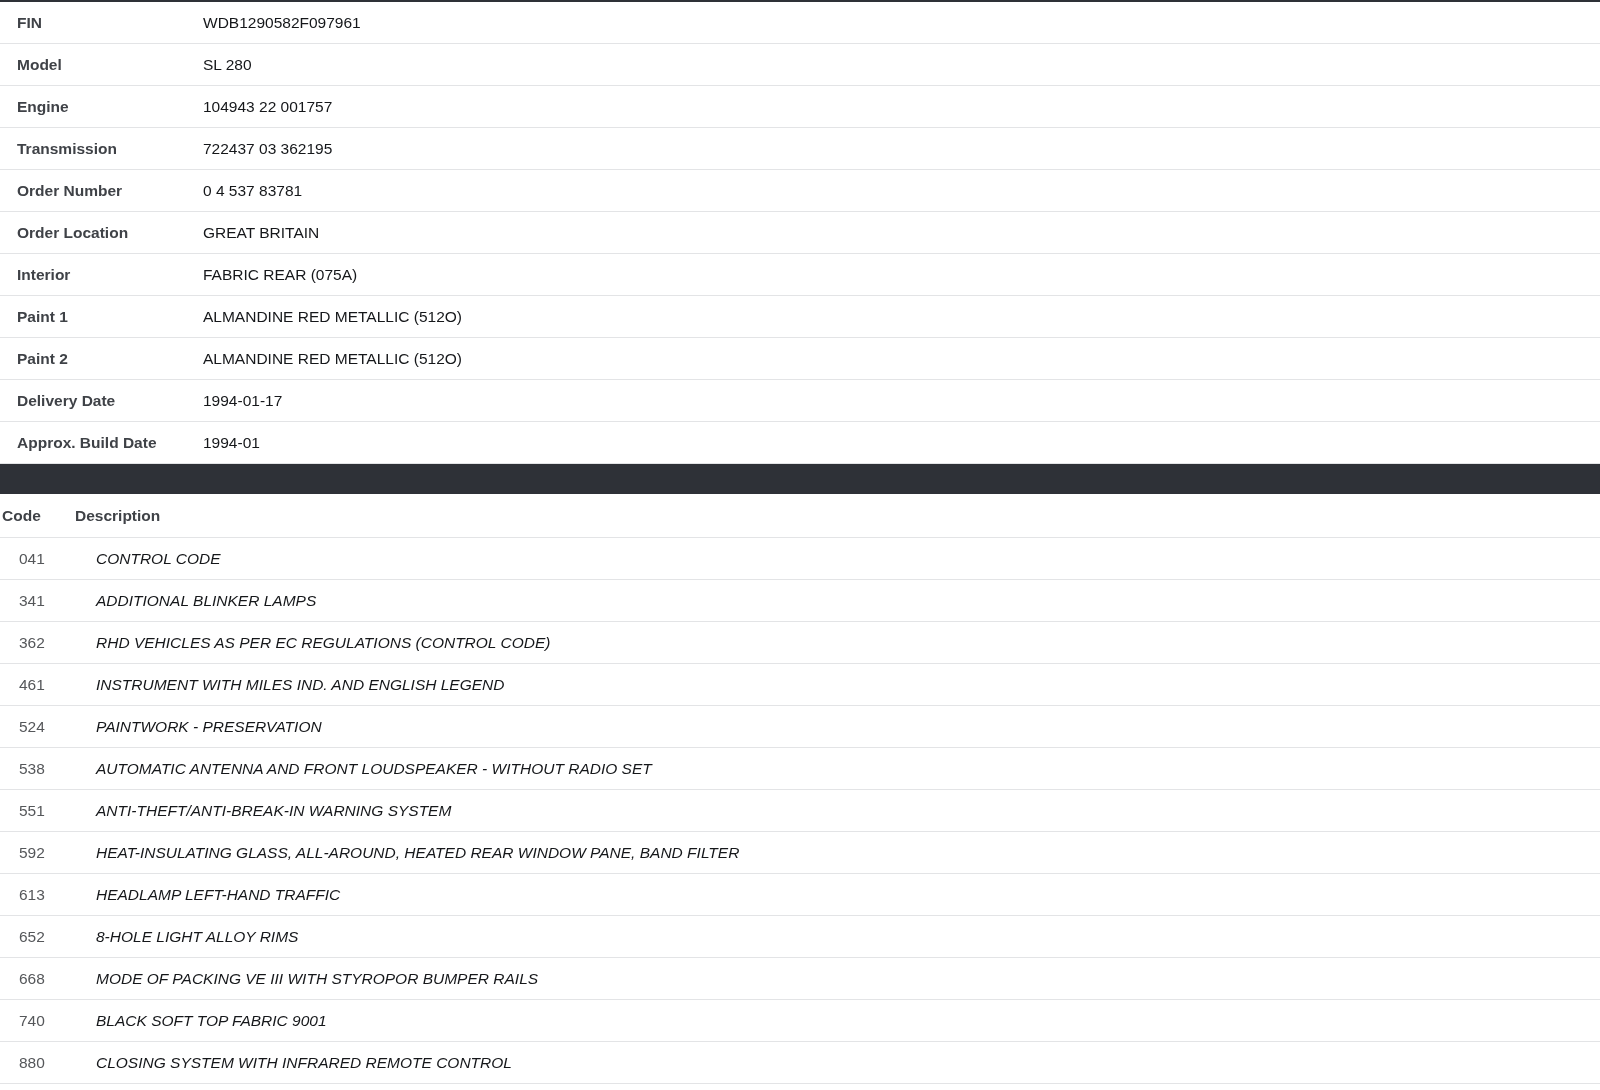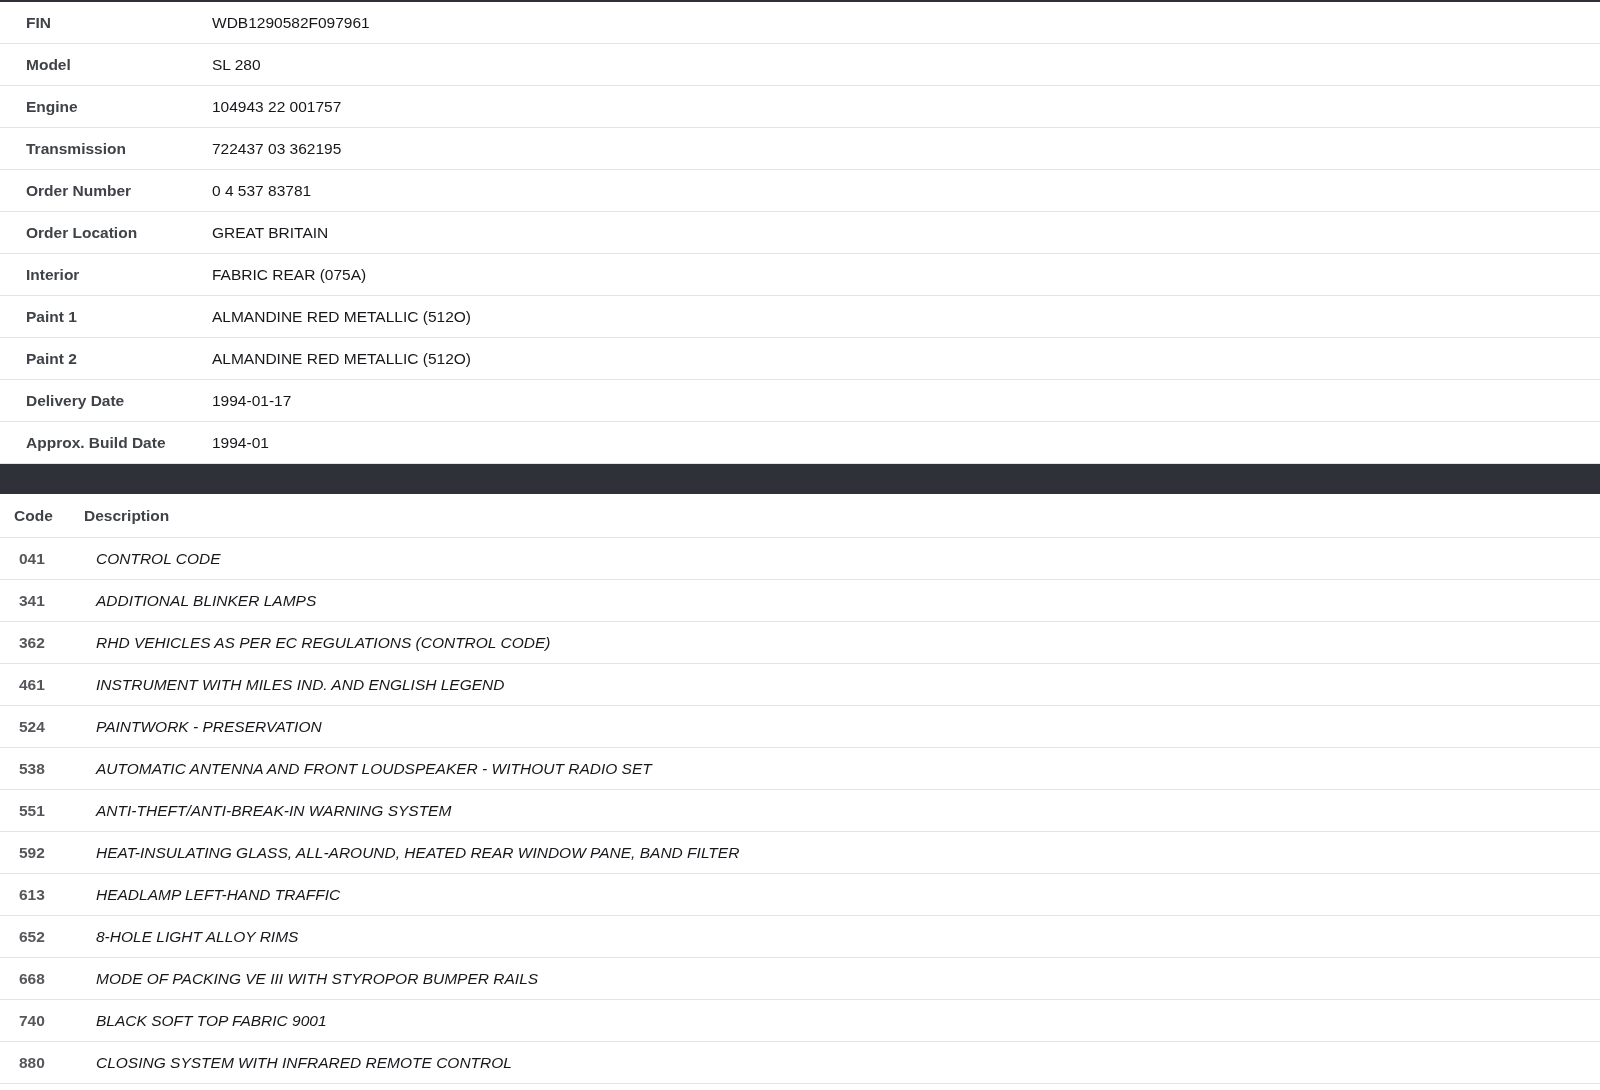--- a/index.html
+++ b/index.html
@@ -13,41 +13,41 @@
   html,body{margin:0;padding:0;}
   body{
     width:1600px;height:1090px;overflow:hidden;background:#ffffff;
     font-family:"Liberation Sans","DejaVu Sans",sans-serif;
     -webkit-font-smoothing:antialiased;
   }
   .top-strip{height:2px;background:var(--divider);}
   
   .spec-row{
     height:42px;border-bottom:1px solid var(--border);
-    display:flex;align-items:center;font-size:15.5px;line-height:1;padding-left:9px;
+    display:flex;align-items:center;font-size:15.5px;line-height:1;
   }
   .spec-label{
     flex:none;width:203px;padding-left:17px;
     font-weight:700;color:var(--label);
   }
   .spec-value{color:var(--value);}
   
   .section-divider{height:30px;background:var(--divider);}
   
   .codes-header{
     height:44px;border-bottom:1px solid var(--border);
     display:flex;align-items:center;
     font-size:15.5px;font-weight:700;color:var(--label);line-height:1;
   }
-  .codes-header .code-col{flex:none;width:84px;padding-left:14px;}
+  .codes-header .code-col{flex:none;width:75px;padding-left:2px;}
   .codes-row{
     height:42px;border-bottom:1px solid var(--border);
     display:flex;align-items:center;font-size:15.5px;line-height:1;
   }
-  .codes-row .code-col{flex:none;width:96px;padding-left:19px;color:var(--code);font-weight:bold;}
+  .codes-row .code-col{flex:none;width:96px;padding-left:19px;color:var(--code);}
   .codes-row .desc-col{color:var(--value);font-style:italic;}
 </style>
 </head>
 <body>
 
 <div class="screen">
 
   <div class="top-strip"></div>
 
   <section class="spec-table" id="spec-rows">

